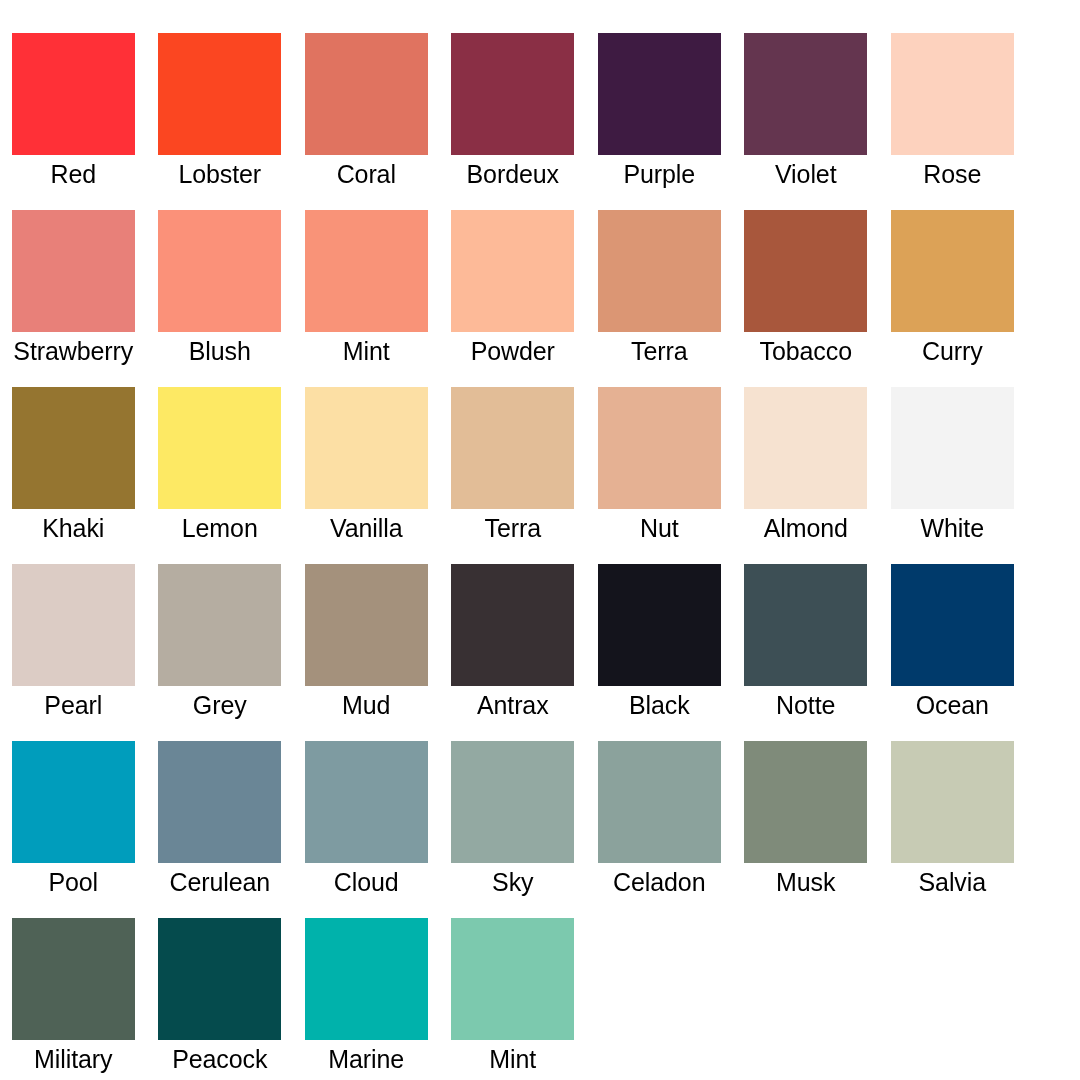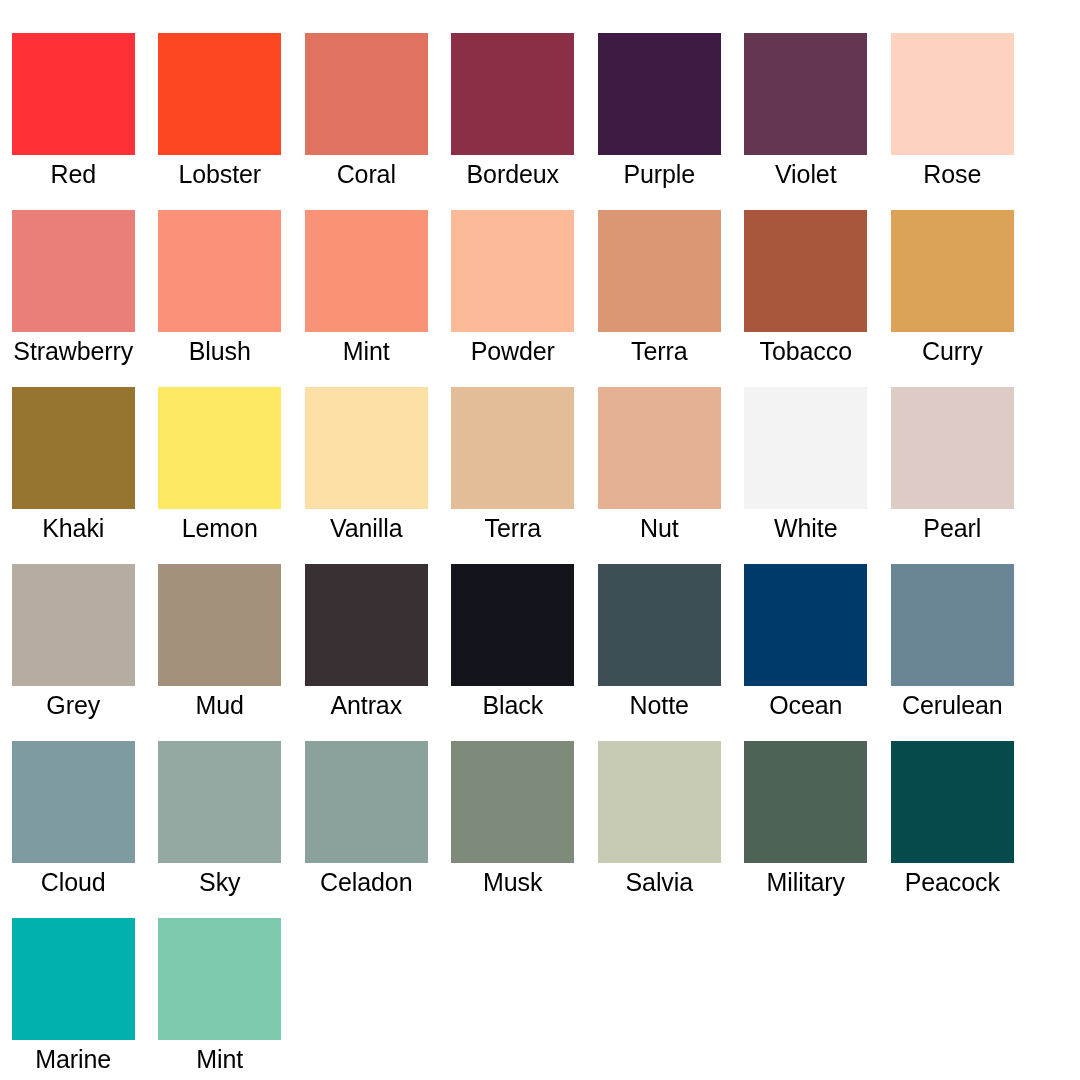--- a/index.html
+++ b/index.html
@@ -129,20 +129,24 @@
   </div>
     <div class="swatch-cell">
     <div class="swatch-chip" title="#E2BD97" style="background: rgb(226, 189, 151);"></div>
     <span class="swatch-label">Terra</span>
   </div>
     <div class="swatch-cell">
     <div class="swatch-chip" title="#E5B193" style="background: rgb(229, 177, 147);"></div>
     <span class="swatch-label">Nut</span>
   </div>
     <div class="swatch-cell">
+    <div class="swatch-chip" title="#F6E2D0" style="background: rgb(246, 226, 208);"></div>
+    <span class="swatch-label">Almond</span>
+  </div>
+    <div class="swatch-cell">
     <div class="swatch-chip" title="#F3F3F3" style="background: rgb(243, 243, 243);"></div>
     <span class="swatch-label">White</span>
   </div>
     <div class="swatch-cell">
     <div class="swatch-chip" title="#DCCCC5" style="background: rgb(220, 204, 197);"></div>
     <span class="swatch-label">Pearl</span>
   </div>
     <div class="swatch-cell">
     <div class="swatch-chip" title="#B5ADA1" style="background: rgb(181, 173, 161);"></div>
     <span class="swatch-label">Grey</span>
@@ -161,20 +165,24 @@
   </div>
     <div class="swatch-cell">
     <div class="swatch-chip" title="#3D4F55" style="background: rgb(61, 79, 85);"></div>
     <span class="swatch-label">Notte</span>
   </div>
     <div class="swatch-cell">
     <div class="swatch-chip" title="#003A6B" style="background: rgb(0, 58, 107);"></div>
     <span class="swatch-label">Ocean</span>
   </div>
     <div class="swatch-cell">
+    <div class="swatch-chip" title="#009DBC" style="background: rgb(0, 157, 188);"></div>
+    <span class="swatch-label">Pool</span>
+  </div>
+    <div class="swatch-cell">
     <div class="swatch-chip" title="#6A8696" style="background: rgb(106, 134, 150);"></div>
     <span class="swatch-label">Cerulean</span>
   </div>
     <div class="swatch-cell">
     <div class="swatch-chip" title="#7E9BA1" style="background: rgb(126, 155, 161);"></div>
     <span class="swatch-label">Cloud</span>
   </div>
     <div class="swatch-cell">
     <div class="swatch-chip" title="#93A9A2" style="background: rgb(147, 169, 162);"></div>
     <span class="swatch-label">Sky</span>

